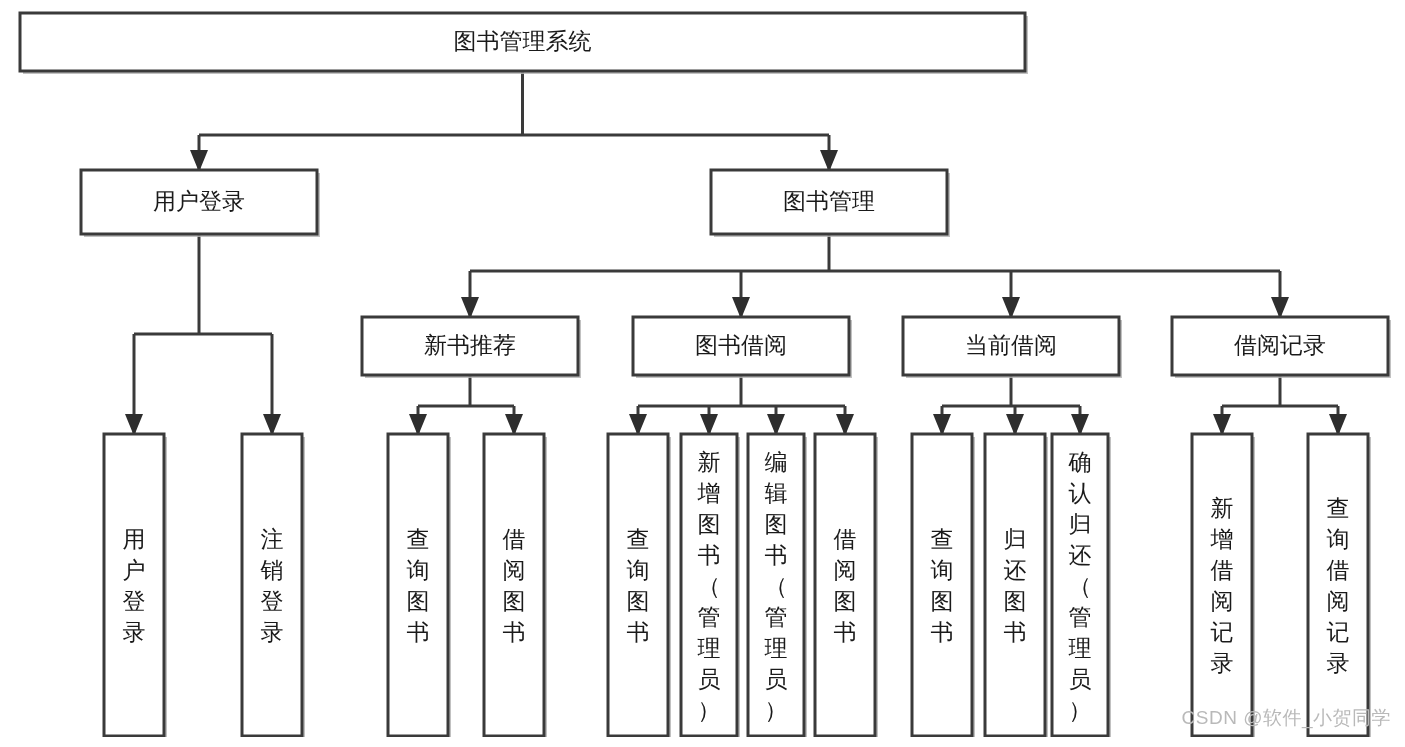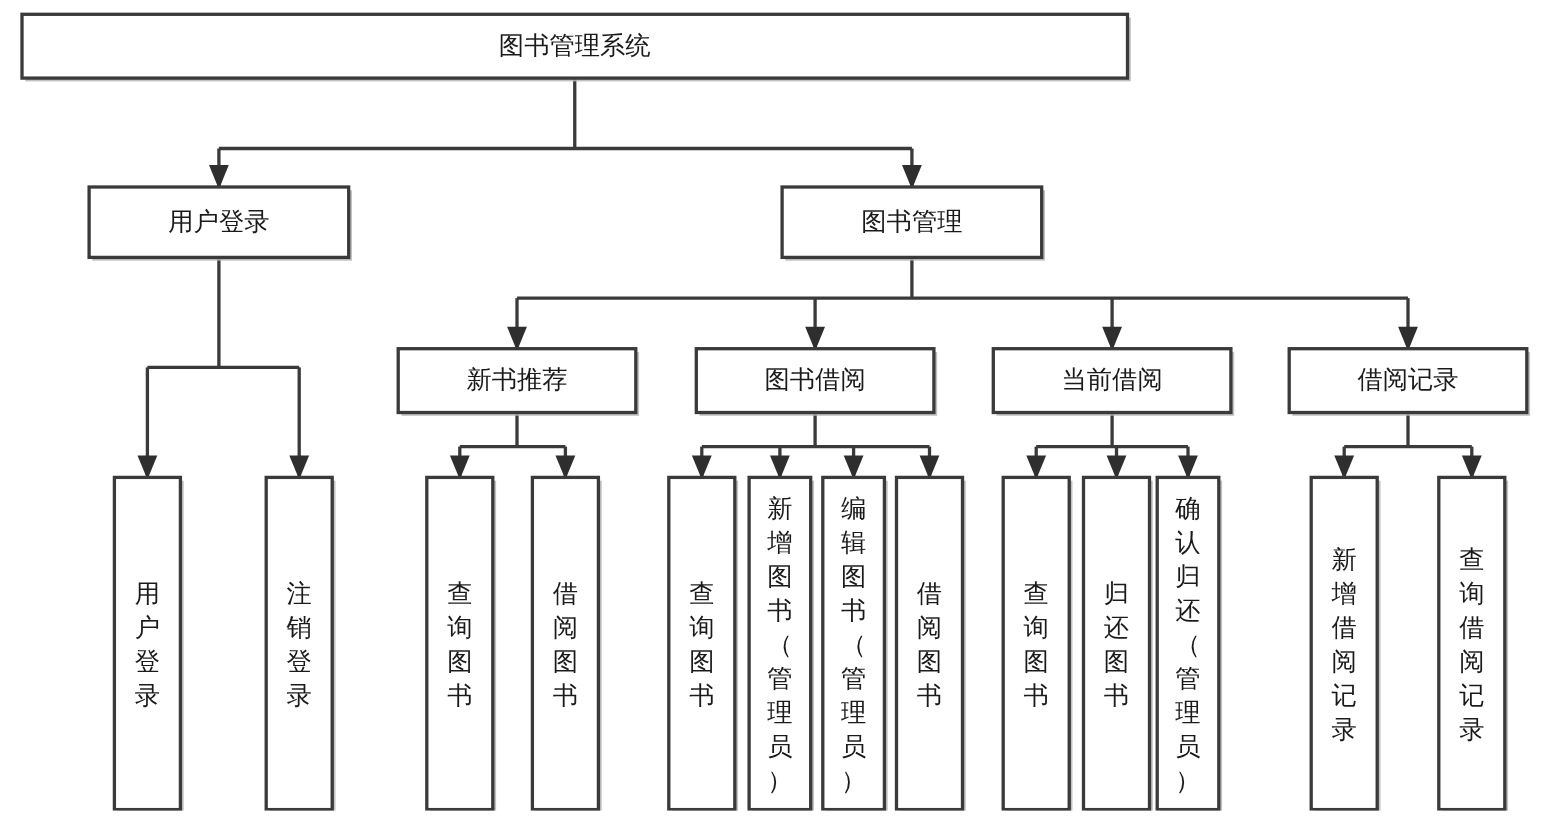--- a/index.html
+++ b/index.html
@@ -228,13 +228,14 @@
           <text x="1222" y="516.18" class="node-label-vertical"><tspan x="1222" dy="0">新</tspan><tspan x="1222" dy="31">增</tspan><tspan x="1222" dy="31">借</tspan><tspan x="1222" dy="31">阅</tspan><tspan x="1222" dy="31">记</tspan><tspan x="1222" dy="31">录</tspan></text>
         </g>
         <g>
           <rect x="1311" y="437" width="60" height="302" class="node-shadow" rx="0"></rect>
           <rect x="1308" y="434" width="60" height="302" class="node-box" rx="0"></rect>
           <text x="1338" y="516.18" class="node-label-vertical"><tspan x="1338" dy="0">查</tspan><tspan x="1338" dy="31">询</tspan><tspan x="1338" dy="31">借</tspan><tspan x="1338" dy="31">阅</tspan><tspan x="1338" dy="31">记</tspan><tspan x="1338" dy="31">录</tspan></text>
         </g>
       </g>
   </svg>
 
+  <div class="watermark">CSDN @软件_小贺同学</div>
 </div>
 
 </body></html>

